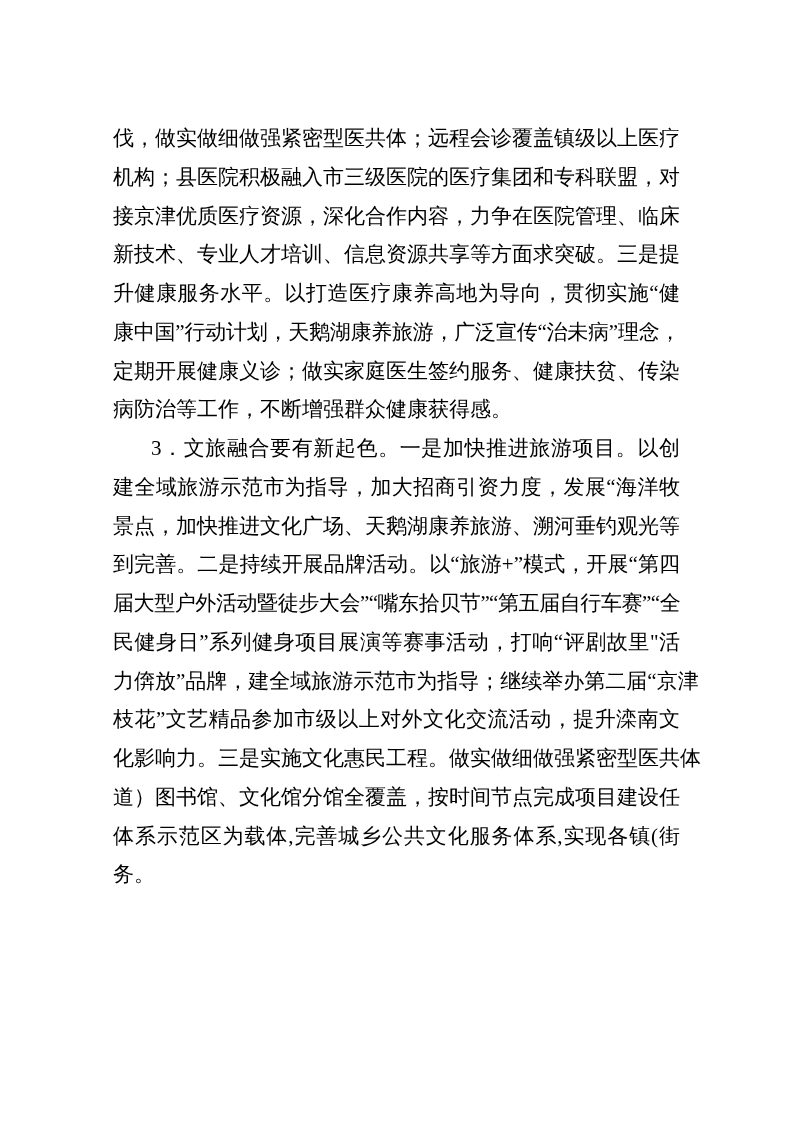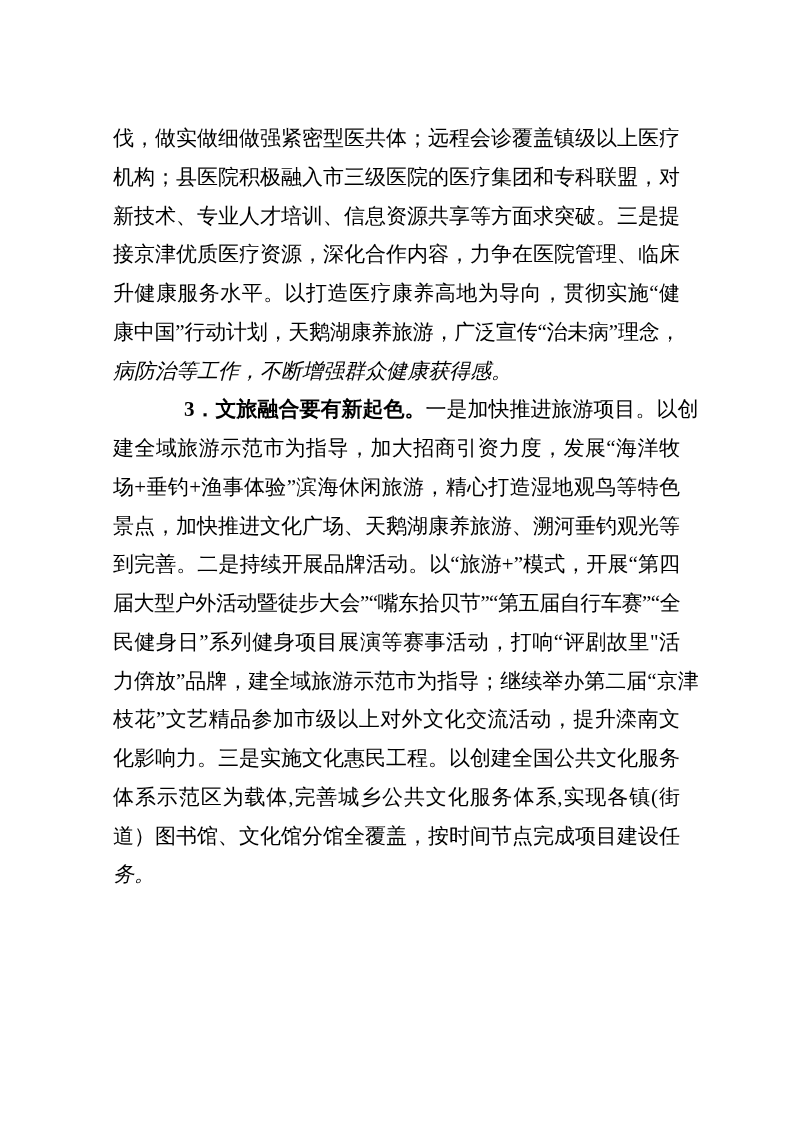--- a/index.html
+++ b/index.html
@@ -27,49 +27,47 @@
   }
   .text-line {
     height: 38.75px;
     white-space: nowrap;
     text-align: justify;
     text-align-last: justify;
     overflow: visible;
   }
   .text-line.para-end {
     text-align-last: left;
-    font-style: italic;
   }
   .text-line.indent {
     text-indent: 38px;
   }
   .bold {
-    font-weight: bold;
-    margin-left: 33px;
+    font-weight: normal;
   }
 </style>
 </head>
 <body>
 
 <div class="page">
   <div class="doc-body" id="doc" style="background: rgb(255, 255, 255); color: rgb(0, 0, 0);">
       <div class="text-line"><span>伐，做实做细做强紧密型医共体；远程会诊覆盖镇级以上医疗</span></div>
       <div class="text-line"><span>机构；县医院积极融入市三级医院的医疗集团和专科联盟，对</span></div>
+      <div class="text-line"><span>接京津优质医疗资源，深化合作内容，力争在医院管理、临床</span></div>
       <div class="text-line"><span>新技术、专业人才培训、信息资源共享等方面求突破。三是提</span></div>
-      <div class="text-line"><span>接京津优质医疗资源，深化合作内容，力争在医院管理、临床</span></div>
       <div class="text-line"><span>升健康服务水平。以打造医疗康养高地为导向，贯彻实施“健</span></div>
       <div class="text-line" style="letter-spacing: -0.441379px;"><span>康中国”行动计划，天鹅湖康养旅游，广泛宣传“治未病”理念，</span></div>
+      <div class="text-line"><span>定期开展健康义诊；做实家庭医生签约服务、健康扶贫、传染</span></div>
       <div class="text-line para-end"><span>病防治等工作，不断增强群众健康获得感。</span></div>
       <div class="text-line indent"><span class="bold">3．文旅融合要有新起色。</span><span>一是加快推进旅游项目。以创</span></div>
       <div class="text-line"><span>建全域旅游示范市为指导，加大招商引资力度，发展“海洋牧</span></div>
-      <div class="text-line"><span>场+垂钓+渔事体验”滨海休闲旅游，精心打造湿地观鸟等特色</span></div>
       <div class="text-line"><span>景点，加快推进文化广场、天鹅湖康养旅游、溯河垂钓观光等</span></div>
       <div class="text-line"><span>到完善。二是持续开展品牌活动。以“旅游+”模式，开展“第四</span></div>
       <div class="text-line" style="letter-spacing: -0.651613px; font-family: Liberation Serif, serif;"><span>届大型户外活动暨徒步大会”“嘴东拾贝节”“第五届自行车赛”“全</span></div>
       <div class="text-line"><span>民健身日”系列健身项目展演等赛事活动，打响“评剧故里"活</span></div>
       <div class="text-line"><span>力倴放”品牌，建全域旅游示范市为指导；继续举办第二届“京津</span></div>
       <div class="text-line"><span>枝花”文艺精品参加市级以上对外文化交流活动，提升滦南文</span></div>
-      <div class="text-line"><span>化影响力。三是实施文化惠民工程。以创建全国公共文化服务</span></div>
+      <div class="text-line"><span>化影响力。三是实施文化惠民工程。做实做细做强紧密型医共体</span></div>
+      <div class="text-line"><span>道）图书馆、文化馆分馆全覆盖，按时间节点完成项目建设任</span></div>
       <div class="text-line"><span>体系示范区为载体,完善城乡公共文化服务体系,实现各镇(街</span></div>
-      <div class="text-line"><span>道）图书馆、文化馆分馆全覆盖，按时间节点完成项目建设任</span></div>
       <div class="text-line para-end"><span>务。</span></div>
     </div>
 </div>
 
 </body></html>

